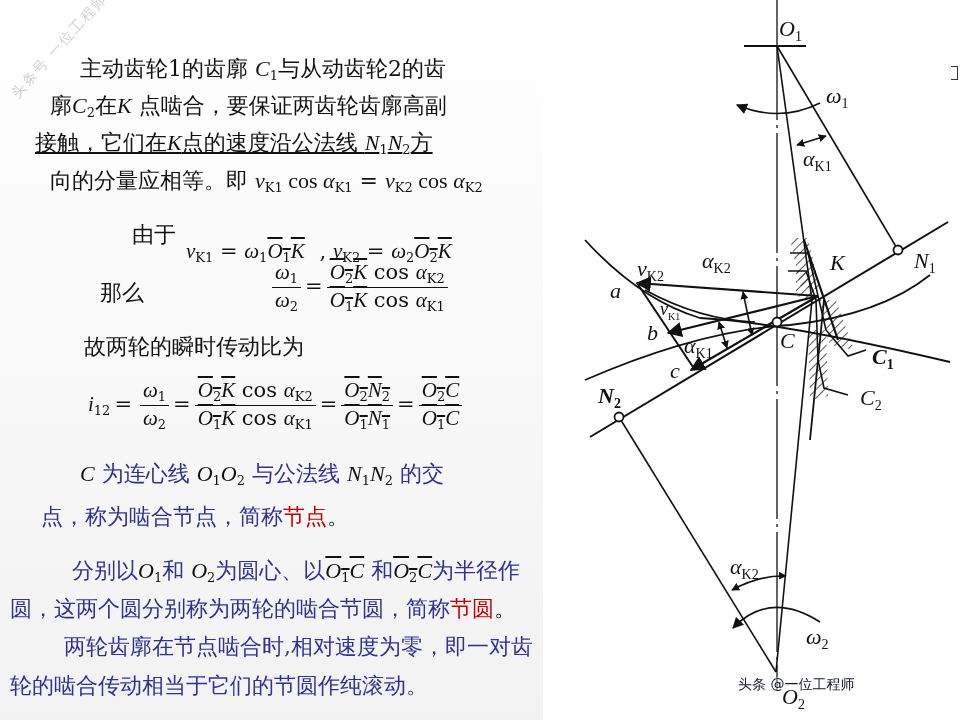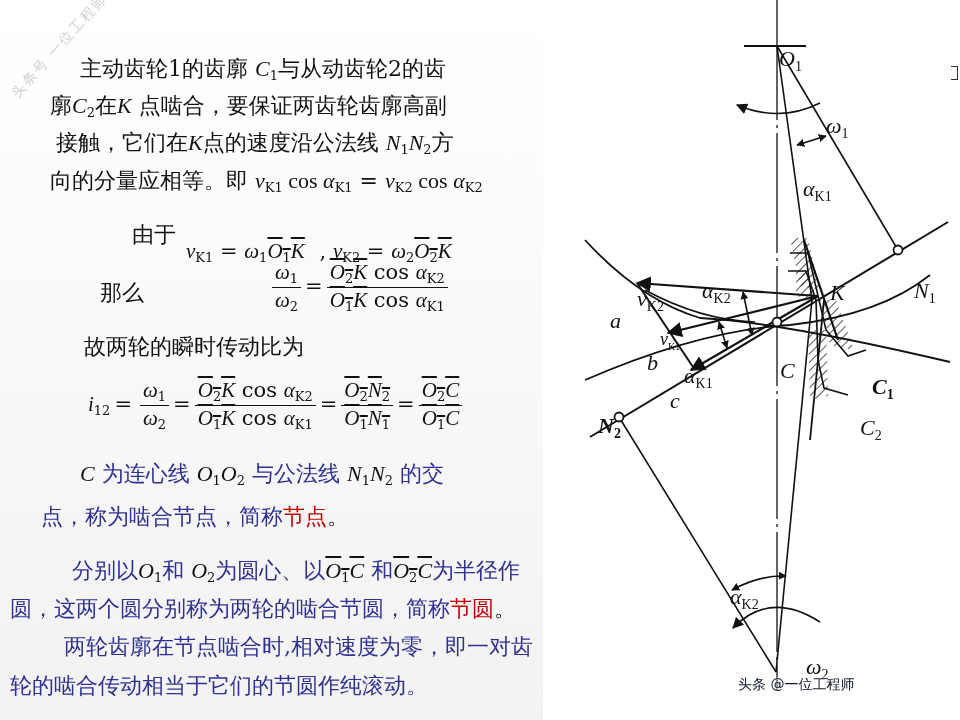--- a/index.html
+++ b/index.html
@@ -13,39 +13,39 @@
   .math { font-family:"Liberation Serif","DejaVu Serif",serif; font-style:italic; }
   .upright { font-style:normal; }
   sub { font-size:13px; vertical-align:-4px; font-style:normal; }
   .ov { text-decoration:overline; }
   .frac { display:inline-flex; flex-direction:column; align-items:center; vertical-align:middle; margin:0 4px; }
   .frac .num { padding:0 3px 2px; border-bottom:1.3px solid #111; }
   .frac .den { padding:2px 3px 0; }
   .watermark { position:absolute; left:8px; top:90px; transform:rotate(-48deg); transform-origin:left top;
      font-family:"DejaVu Sans","Liberation Sans",sans-serif; font-size:14px; color:#cfcfcf; letter-spacing:2px; }
   .diagram { position:absolute; left:543px; top:0; width:417px; height:720px; }
-  .dlabel { position:absolute; font-family:"Liberation Serif","DejaVu Serif",serif; font-style:italic; font-size:22px; color:#111; line-height:1;margin-top:30px; }
+  .dlabel { position:absolute; font-family:"Liberation Serif","DejaVu Serif",serif; font-style:italic; font-size:22px; color:#111; line-height:1; }
   .dlabel sub { font-style:normal; font-size:14px; vertical-align:-5px; }
   .credit { position:absolute; left:738px; top:676px; font-family:"DejaVu Sans","Liberation Sans",sans-serif;
      font-size:14px; color:#0f172a; text-shadow:0 0 2px #fff,0 0 2px #fff; }
   .edge-mark { position:absolute; left:951px; top:66px; width:6px; height:12px; border:1.5px solid #333; border-left:none; }
 </style>
 </head>
 <body>
 
 <div class="left-panel"></div>
 <div class="watermark">头条号 一位工程师</div>
 
 <div class="line" style="left:80px;top:58px;">
   <span>主动齿轮1的齿廓 </span><span class="math">C</span><sub>1</sub><span>与从动齿轮2的齿</span>
 </div>
 <div class="line" style="left:50px;top:95px;">
   <span>廓</span><span class="math">C</span><sub>2</sub><span>在</span><span class="math">K</span><span> 点啮合，要保证两齿轮齿廓高副</span>
 </div>
-<div class="line" style="left:56px;top:132px;">
+<div class="line" style="left:35px;top:132px;text-decoration:underline;">
   <span>接触，它们在</span><span class="math">K</span><span>点的速度沿公法线 </span><span class="math">N</span><sub>1</sub><span class="math">N</span><sub>2</sub><span>方</span>
 </div>
 <div class="line" style="left:50px;top:170px;">
   <span>向的分量应相等。即 </span><span class="math">v</span><sub>K1</sub><span class="math upright"> cos </span><span class="math">α</span><sub>K1</sub><span> = </span><span class="math">v</span><sub>K2</sub><span class="math upright"> cos </span><span class="math">α</span><sub>K2</sub>
 </div>
 
 <div class="line" style="left:100px;top:224px;margin-left:32px;">由于</div>
 <div class="line" style="left:186px;top:218px;font-size:21px;margin-top:23px;">
   <span class="math">v</span><sub>K1</sub><span> = </span><span class="math">ω</span><sub>1</sub><span class="ov"><span class="math">O</span><sub>1</sub><span class="math">K</span></span><span style="margin-left:8px"> , </span><span class="math">v</span><sub>K2</sub><span> = </span><span class="math">ω</span><sub>2</sub><span class="ov"><span class="math">O</span><sub>2</sub><span class="math">K</span></span>
 </div>

